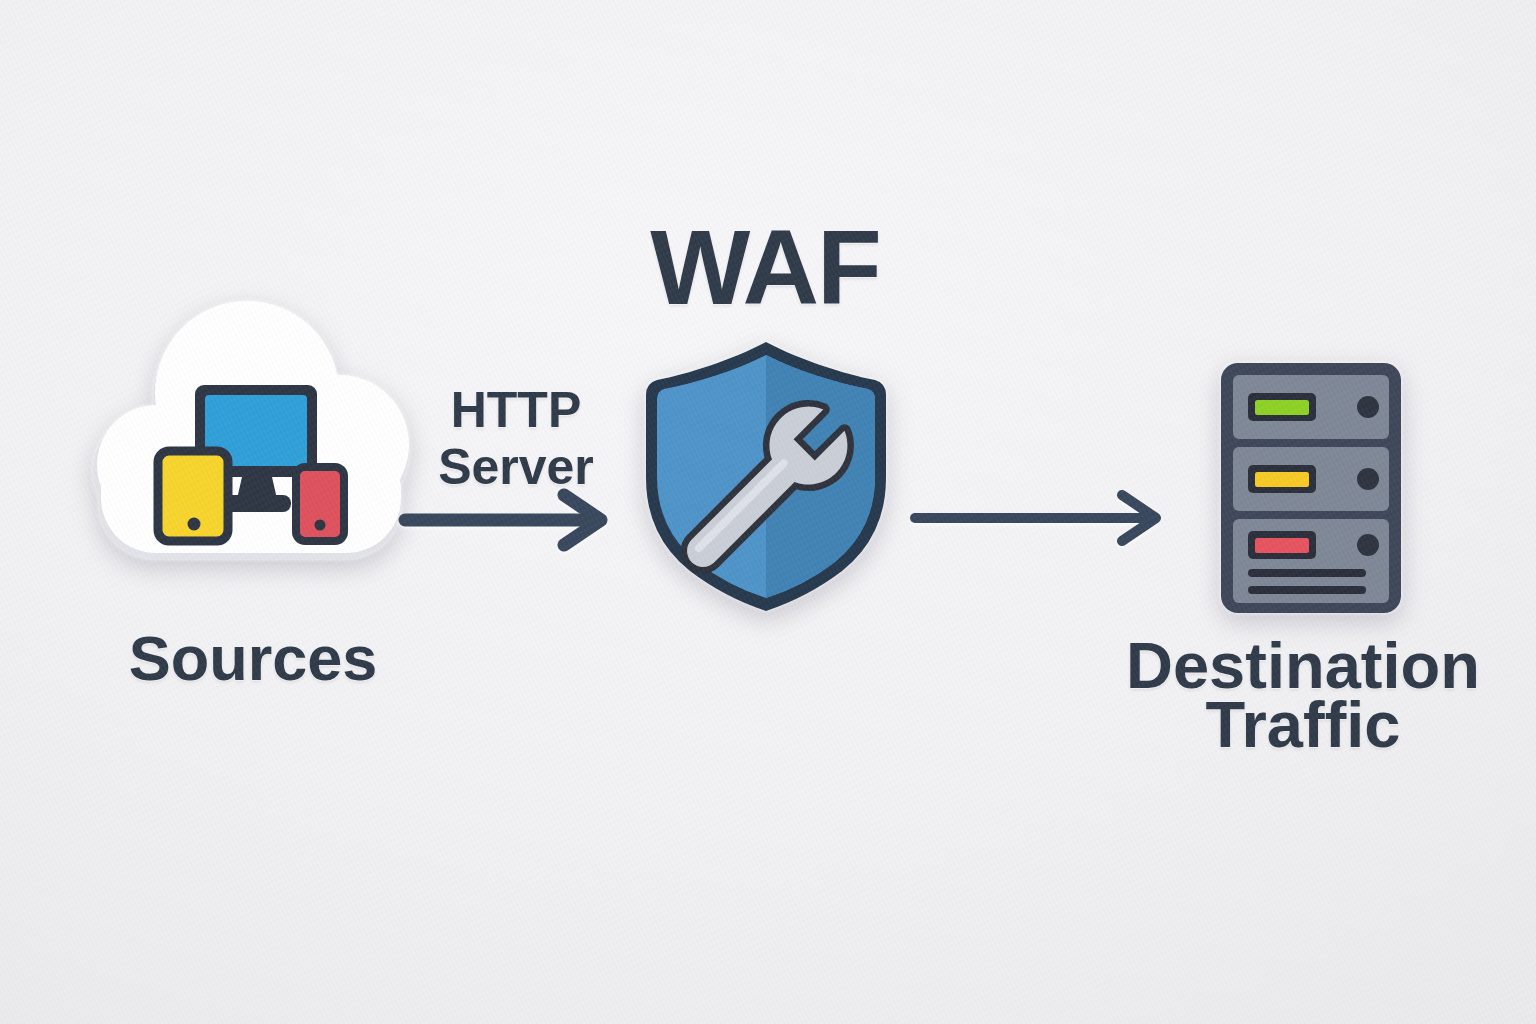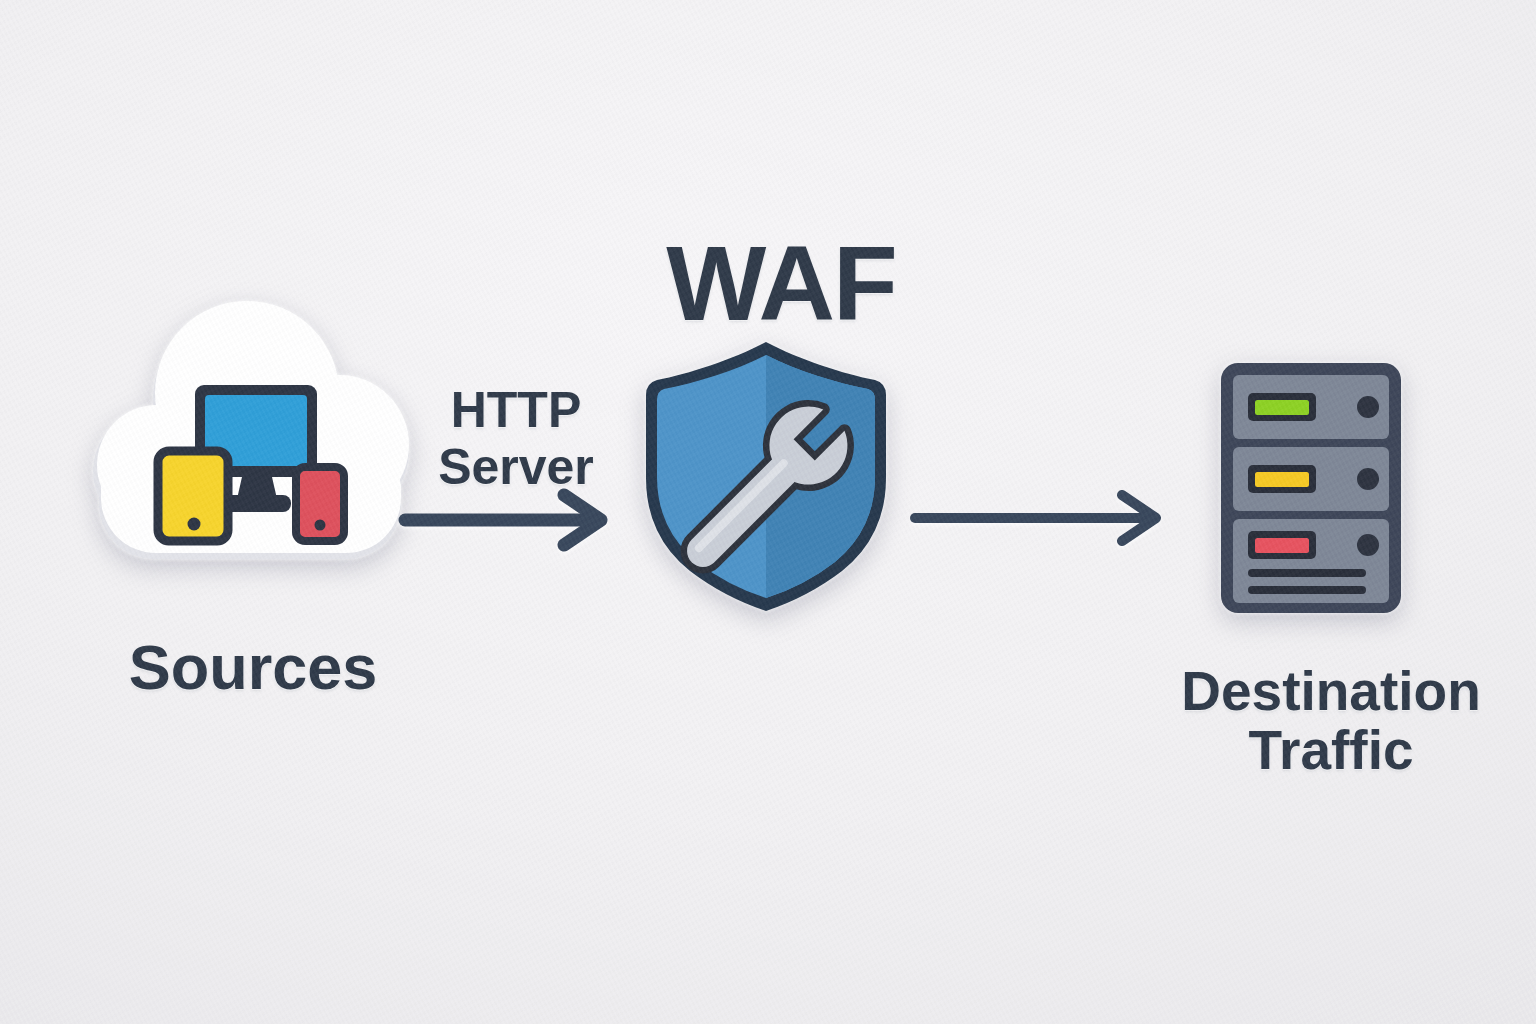--- a/index.html
+++ b/index.html
@@ -13,25 +13,25 @@
   .stage::after{
     content:"";position:absolute;inset:0;pointer-events:none;opacity:.5;
     background:
       repeating-linear-gradient(63deg, rgba(255,255,255,.05) 0 2px, rgba(120,120,130,.03) 2px 4px),
       repeating-linear-gradient(-27deg, rgba(255,255,255,.04) 0 3px, rgba(120,120,130,.025) 3px 6px);
   }
   .abs{position:absolute;}
   .ink{color:#2d3847;font-weight:700;text-align:center;
        text-shadow:0 1px 0 rgba(255,255,255,.55), 0 2px 3px rgba(60,70,90,.12);}
   .line{display:block;}
-  .waf-title{left:616px;top:214px;width:330px;font-size:106px;letter-spacing:-2px;line-height:1;margin-top:16px;}
-  .sources-label{left:88px;top:622px;width:330px;font-size:63px;margin-top:9px;}
+  .waf-title{left:600px;top:214px;width:330px;font-size:106px;letter-spacing:-2px;line-height:1;}
+  .sources-label{left:88px;top:622px;width:330px;font-size:63px;}
   .http-label{left:396px;top:382px;width:240px;font-size:50px;line-height:57px;text-align:center;}
   .waf-caption{left:528px;top:623px;width:478px;font-size:55px;line-height:58px;}
-  .dest-label{left:1136px;top:636px;width:390px;font-size:55px;line-height:59px;margin-top:26px;}
+  .dest-label{left:1108px;top:636px;width:390px;font-size:65px;line-height:59px;}
   .icon{filter:drop-shadow(0 0 2px rgba(255,255,255,.9)) drop-shadow(0 8px 12px rgba(105,110,130,.32));}
   .arrow{filter:drop-shadow(0 2px 2px rgba(255,255,255,.8));}
   svg{display:block;overflow:visible;}
 </style>
 </head>
 <body>
 
 <div class="stage">
 
   <svg class="abs icon" style="left:95px;top:293px" width="310" height="290" viewBox="0 0 310 290">

